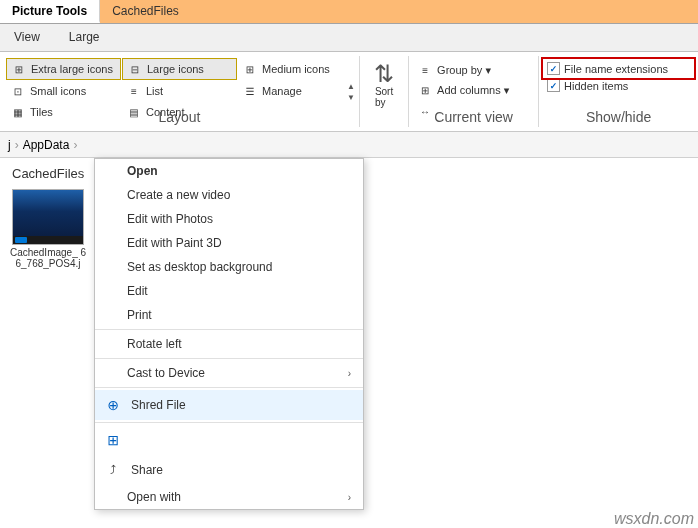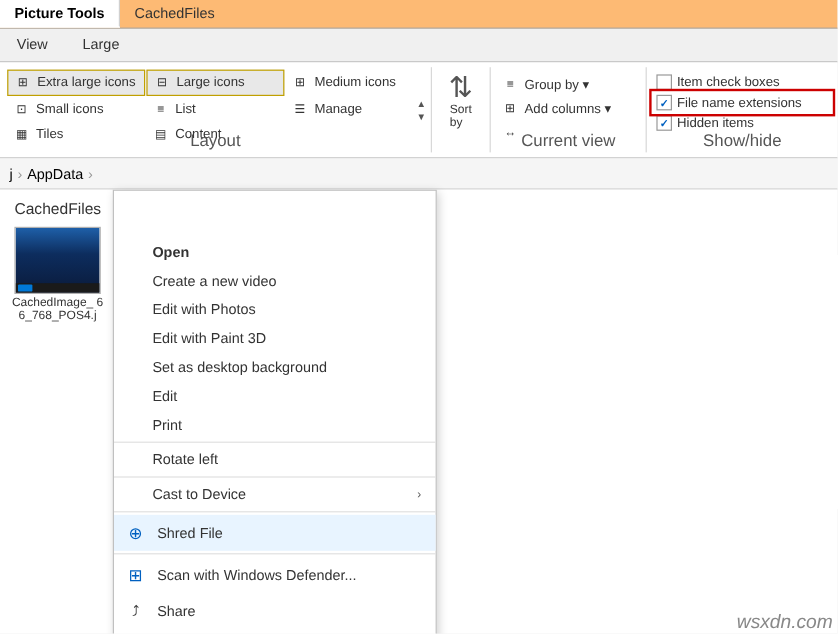--- a/index.html
+++ b/index.html
@@ -373,24 +373,20 @@
       <span class="ribbon-icon">⊞</span>
       <span>Add columns ▾</span>
     </div>
     <div class="cv-item">
       <span class="ribbon-icon">↔</span>
     </div>
     <div class="ribbon-group-label">Current view</div>
   </div>
 
   <div class="showhide-group" style="padding-bottom:16px; position:relative; flex:1;">
-    <div class="sh-item">
-      <div class="checkbox"></div>
-      <span>Item check boxes</span>
-    </div>
     <div class="sh-item" style="position:relative;">
       <div class="checkbox checked">✓</div>
       <span>File name extensions</span>
 
       <div style="position:absolute; left:-4px; top:-3px; right:-4px; bottom:-3px; border:2px solid #cc0000; pointer-events:none;"></div>
     </div>
     <div class="sh-item">
       <div class="checkbox checked">✓</div>
       <span>Hidden items</span>
     </div>
@@ -416,21 +412,21 @@
         <div class="file-thumb-inner"></div>
         <div class="file-thumb-taskbar"></div>
         <div class="file-thumb-start"></div>
       </div>
       <div class="file-label">CachedImage_
 66_768_POS4.j</div>
     </div>
   </div>
 
   <div class="context-menu">
-    <div class="ctx-item" style="font-weight:bold; padding-left:32px;margin-top:39px;">
+    <div class="ctx-item" style="font-weight:bold; padding-left:32px;">
       <span>Open</span>
     </div>
     <div class="ctx-item">
       <span>Create a new video</span>
     </div>
     <div class="ctx-item">
       <span>Edit with Photos</span>
     </div>
     <div class="ctx-item">
       <span>Edit with Paint 3D</span>
@@ -454,21 +450,20 @@
       <span class="ctx-arrow">›</span>
     </div>
     <div class="ctx-separator"></div>
     <div class="ctx-item has-icon" style="padding-left:8px; background:#e8f4ff;">
       <div class="ctx-item-icon" style="color:#0060c0; font-size:14px;">⊕</div>
       <span>Shred File</span>
     </div>
     <div class="ctx-separator"></div>
     <div class="ctx-item has-icon" style="padding-left:8px;">
       <div class="ctx-item-icon" style="color:#0060c0; font-size:14px;">⊞</div>
-      <span>Scan with Windows Defender...</span>
     </div>
     <div class="ctx-item has-icon" style="padding-left:8px;">
       <div class="ctx-item-icon" style="color:#333; font-size:12px;">⤴</div>
       <span>Share</span>
     </div>
     <div class="ctx-item">
       <span>Open with</span>
       <span class="ctx-arrow">›</span>
     </div>
 

